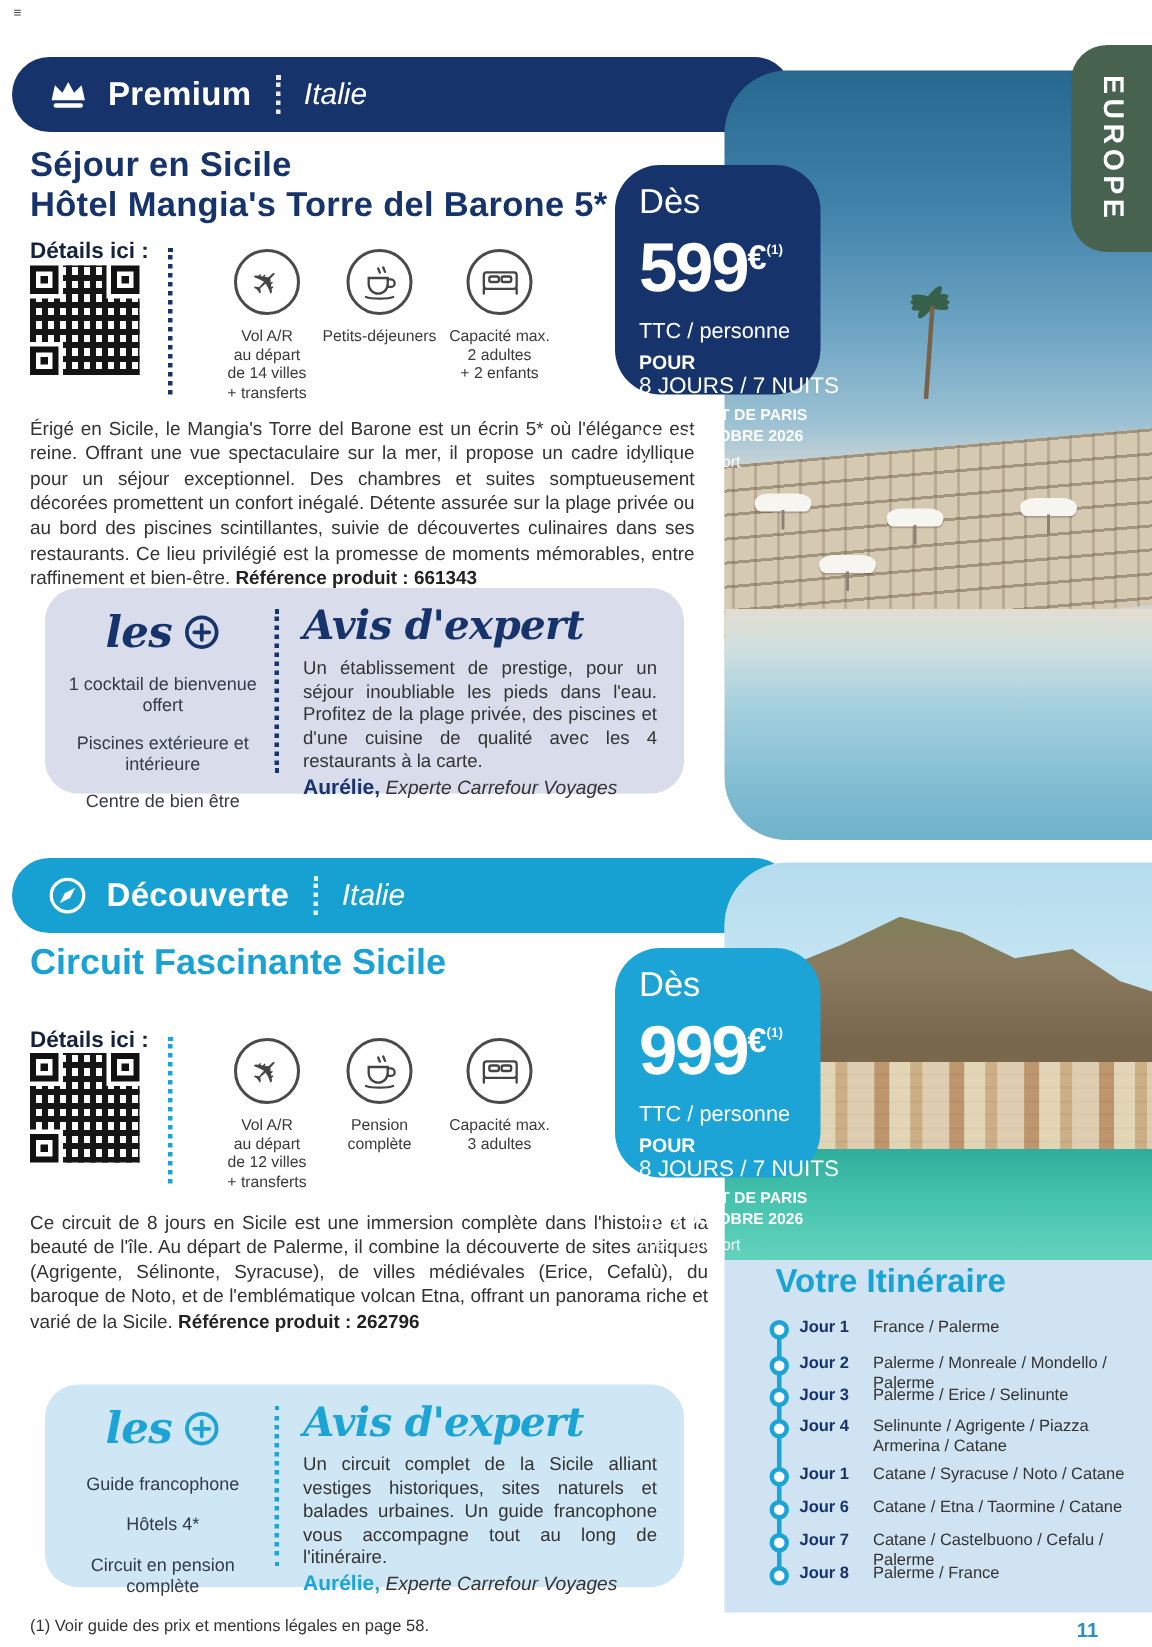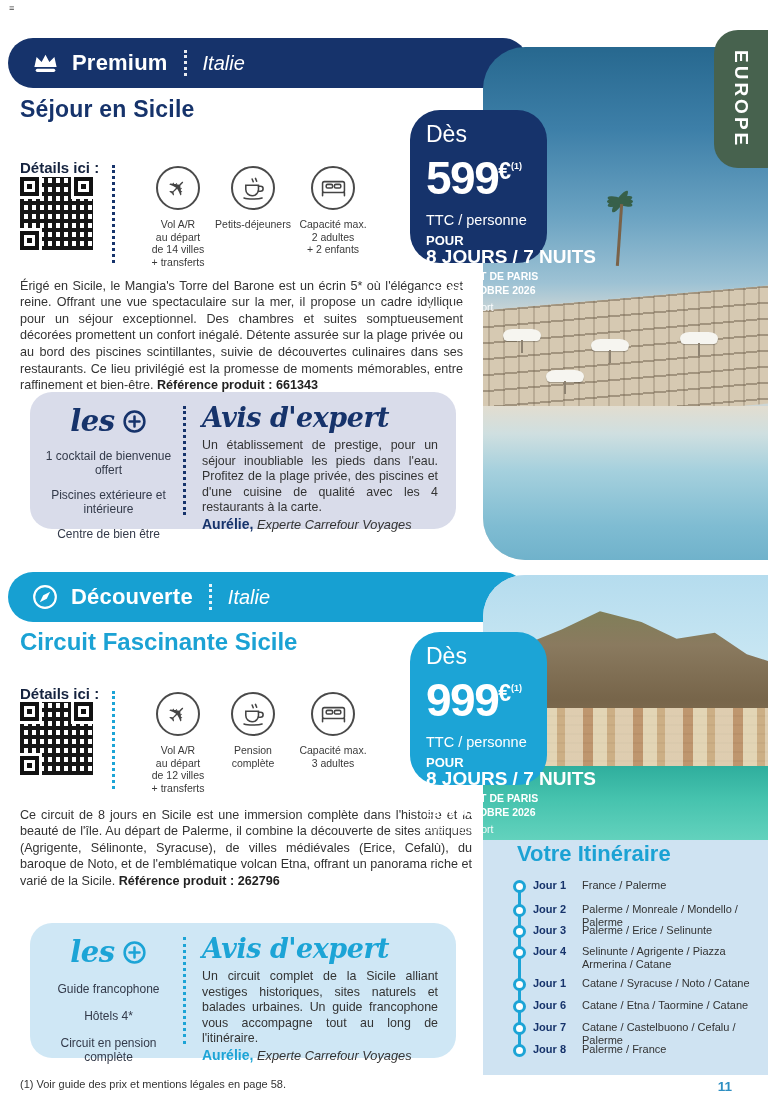--- a/index.html
+++ b/index.html
@@ -30,21 +30,21 @@
   .price.navy{top:110px;background:#16336b;}
   .price.cyan{top:632px;background:#1ca4d6;}
   .price .des{font-size:23px;font-weight:400;line-height:24px;}
   .price .amt{line-height:40px;white-space:nowrap;}
   .price .num{font-size:46px;font-weight:800;letter-spacing:-1.5px;}
   .price .cur{display:inline-block;vertical-align:15px;}
   .price .eur{font-size:23px;font-weight:800;}
   .price .note{font-size:9px;font-weight:700;vertical-align:10px;}
   .price .ttc{font-size:14.5px;font-weight:300;margin-top:3px;line-height:16px;}
   .price .pour{font-size:13px;font-weight:800;margin-top:6px;line-height:14px;}
-  .price .dur{font-size:19px;font-weight:700;line-height:17px;white-space:nowrap;}
+  .price .dur{font-size:15px;font-weight:400;line-height:17px;white-space:nowrap;}
   .price .dep{font-size:10.5px;font-weight:800;margin-top:5px;line-height:12px;}
   .price .date{font-size:10.5px;font-weight:800;margin-top:2px;line-height:12px;}
   .price .transp{font-size:10.5px;font-weight:400;margin-top:5px;opacity:.95;}
 
   
   .details-label{position:absolute;left:20px;font-size:15px;font-weight:800;color:#15233f;}
   .dl1{top:159px;} .dl2{top:685px;}
   .qr{position:absolute;left:20px;width:73px;height:73px;background:#fff;
       background-image:
         repeating-linear-gradient(90deg,#151515 0 4px,transparent 4px 8px),
@@ -162,20 +162,21 @@
         <rect x="3.2" y="14.2" width="17.6" height="2.8" rx="1.4" fill="#fff"></rect>
       </svg>
     </span>
     <span class="cat">Premium</span>
     <span class="dots"></span>
     <span class="dest">Italie</span>
   </div>
 
   <div class="title1">
     <div>Séjour en Sicile</div>
+    <div>Hôtel Mangia's Torre del Barone 5*</div>
   </div>
 
   <div class="photo1">
     <div class="p1-building"></div>
     <div class="palm">
         <i></i>
         <i></i>
         <i></i>
         <i></i>
         <span class="trunk"></span>

